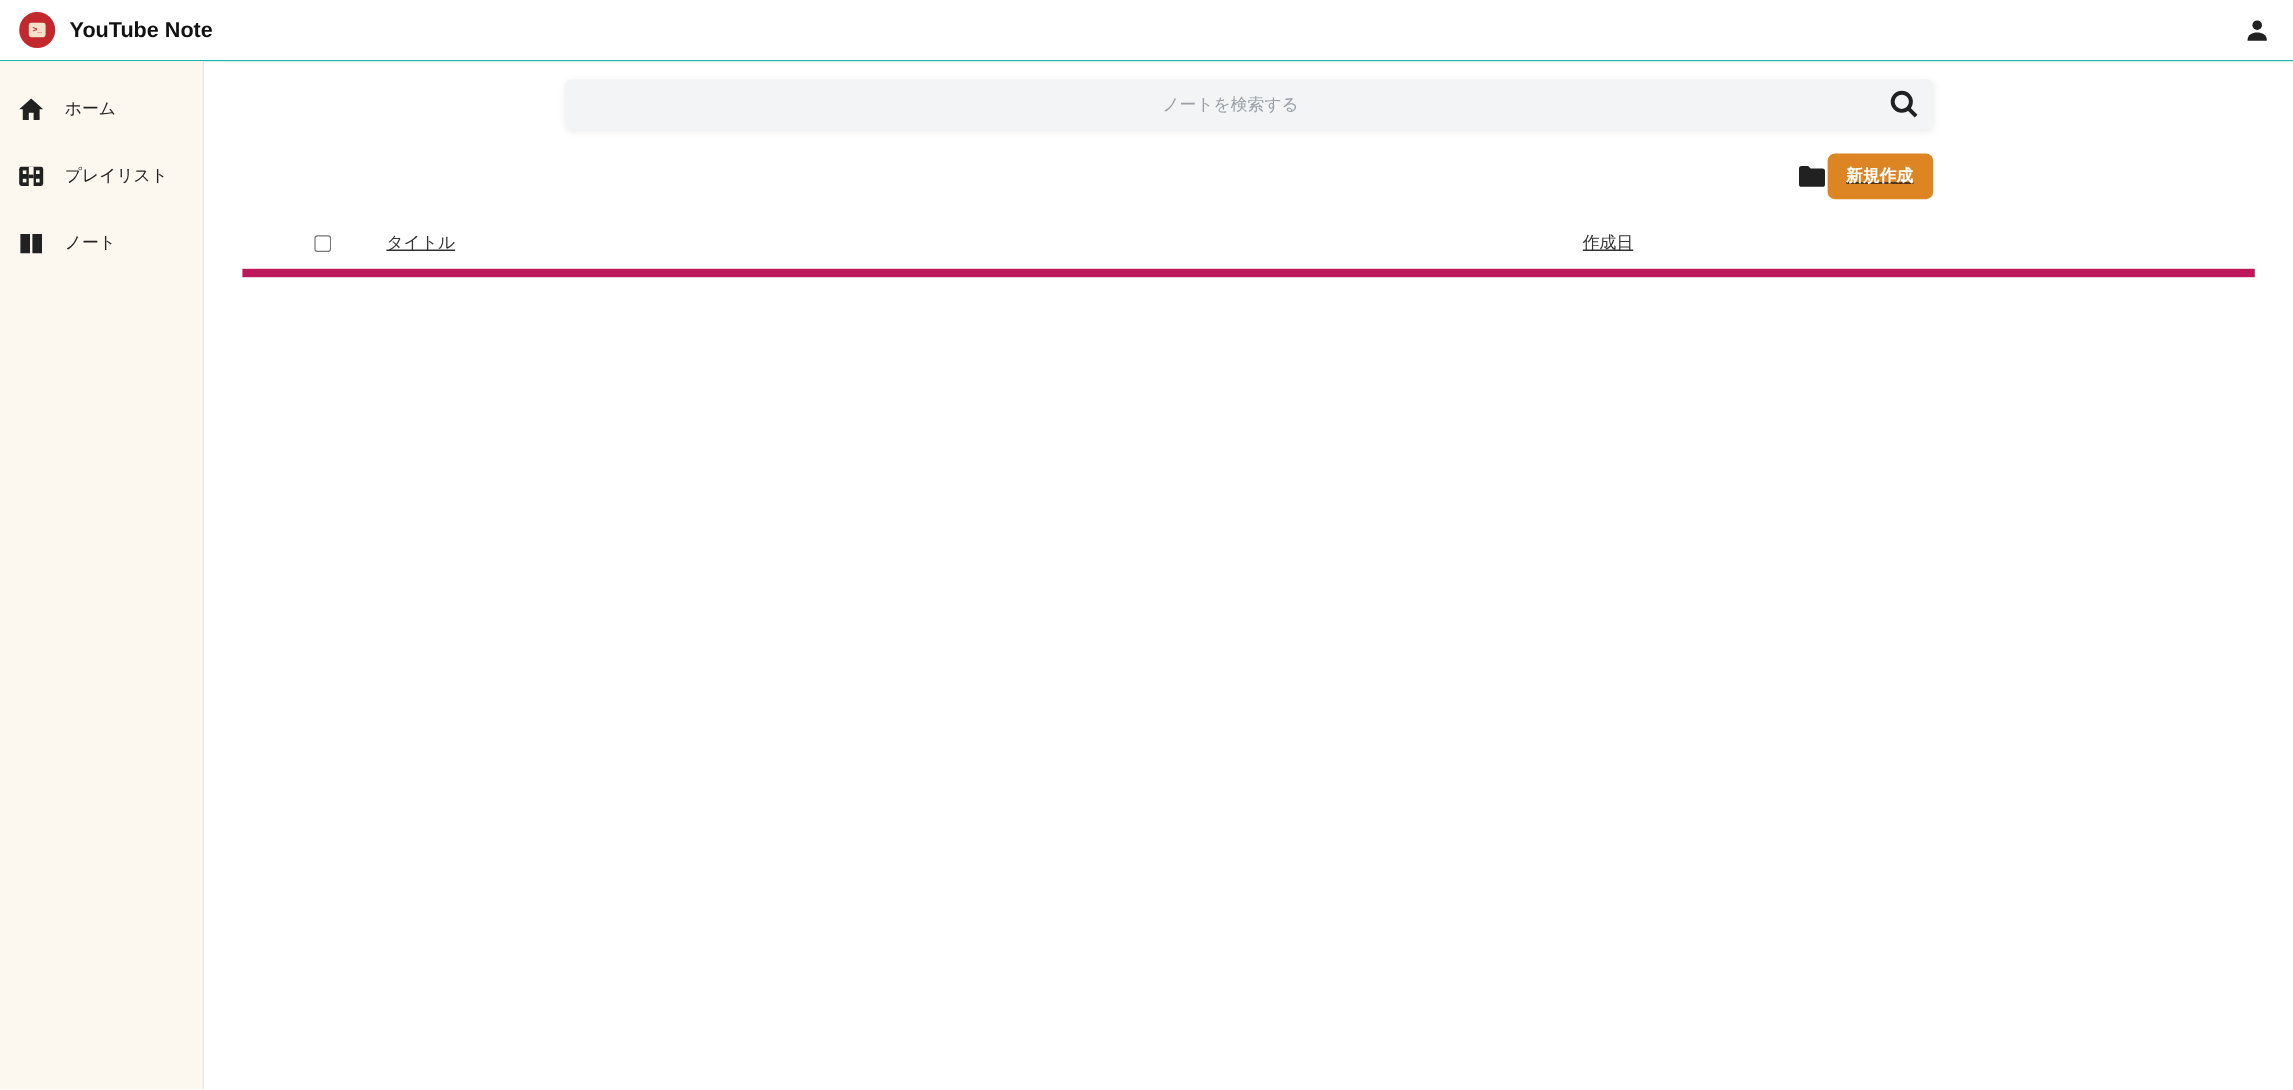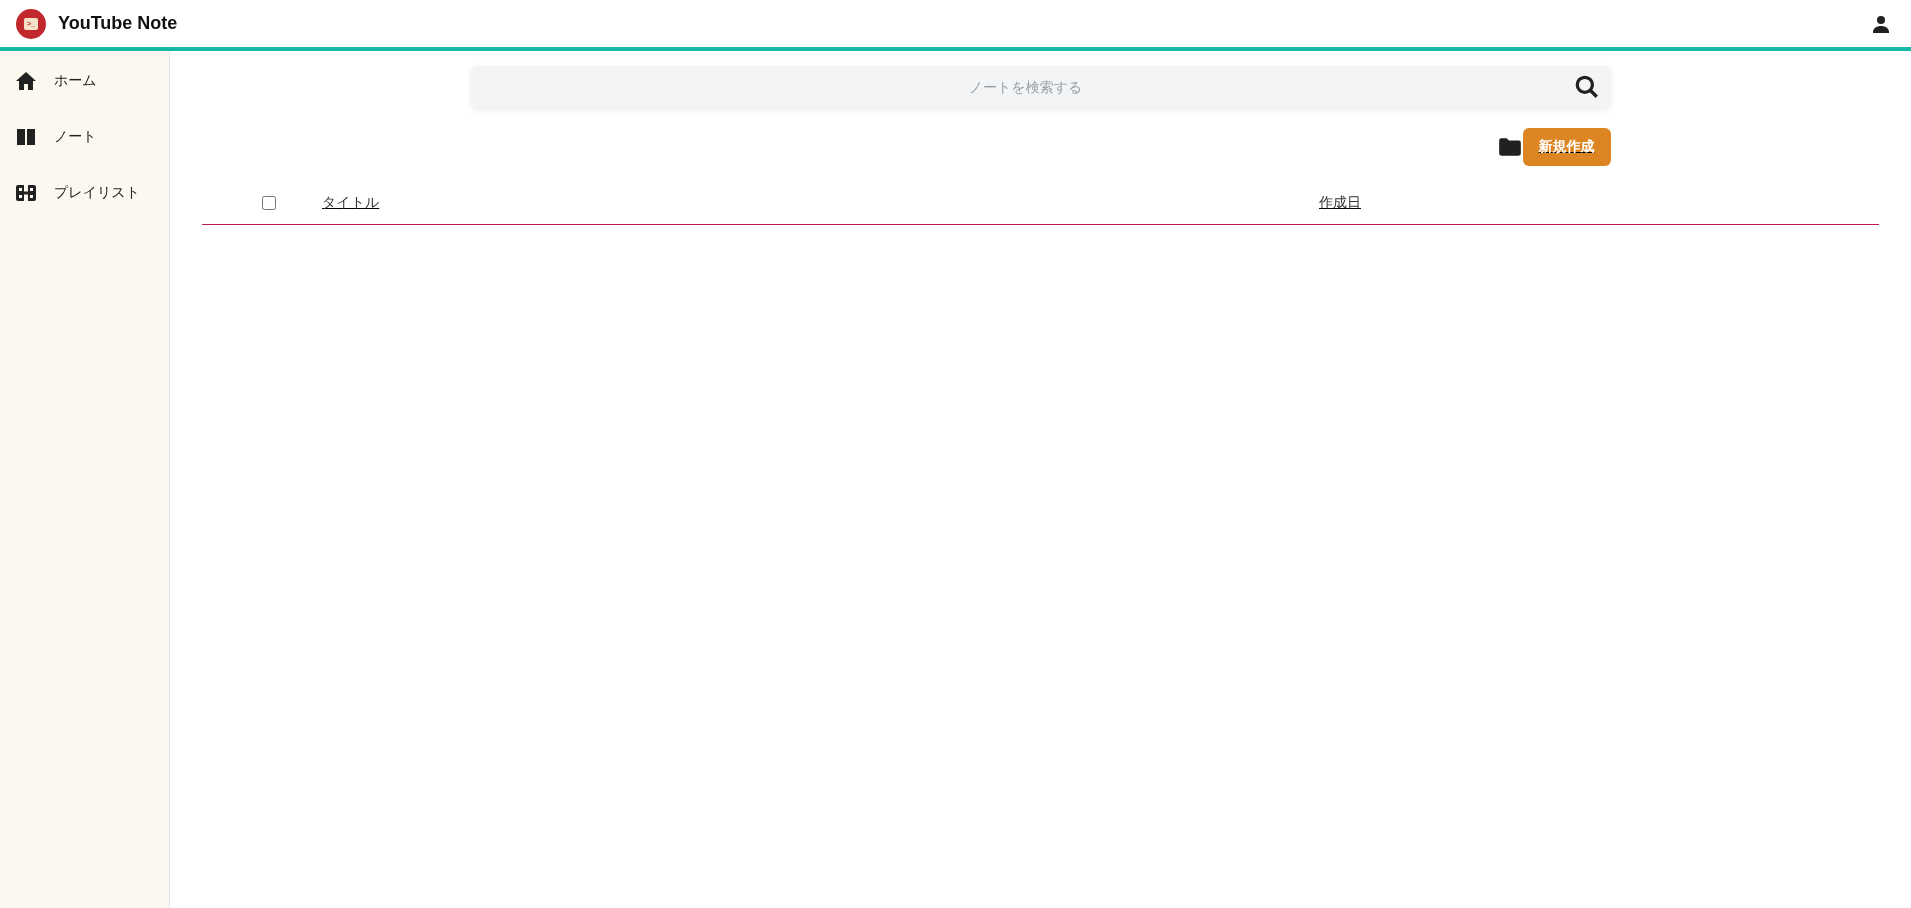--- a/index.html
+++ b/index.html
@@ -10,21 +10,21 @@
     body {
       font-family: -apple-system, BlinkMacSystemFont, "Segoe UI", "Helvetica Neue", Arial, sans-serif;
       background: #ffffff;
     }
     .header {
       display: flex;
       align-items: center;
       justify-content: space-between;
       height: 51px;
       padding: 0 16px;
-      border-bottom: 4px solid #14b8a6;
+      border-bottom: 1px solid #14b8a6;
       background: #ffffff;
     }
     .header-left {
       display: flex;
       align-items: center;
       gap: 12px;
     }
     .logo {
       width: 30px;
       height: 30px;
@@ -65,21 +65,21 @@
       cursor: pointer;
     }
     .body-container {
       display: flex;
       height: calc(100vh - 51px);
     }
     .sidebar {
       width: 170px;
       background: #fdf8ef;
       border-right: 1px solid #e5e5e5;
-      padding-top: 2px;
+      padding-top: 12px;
     }
     .sidebar-item {
       display: flex;
       align-items: center;
       gap: 16px;
       padding: 16px 14px;
       cursor: pointer;
       font-size: 14px;
       color: #222;
     }
@@ -154,21 +154,21 @@
       font-weight: 700;
       cursor: pointer;
     }
     .table-wrapper {
       width: 100%;
     }
     .table-head {
       display: flex;
       align-items: center;
       padding: 12px 0;
-      border-bottom: 1px solid #be185d;
+      border-bottom: 7px solid #be185d;
       font-size: 14px;
       color: #333;
     }
     .col-checkbox {
       width: 60px;
       padding-left: 60px;
       box-sizing: content-box;
       display: flex;
       align-items: center;
     }
@@ -207,43 +207,43 @@
 
 <div class="body-container">
   <div class="sidebar">
     <div class="sidebar-item">
       <span class="sidebar-icon">
         <svg width="24" height="24" viewBox="0 0 24 24" fill="#212121">
           <path d="M12 3l10 9h-3v9h-5v-6h-4v6H5v-9H2l10-9z"></path>
         </svg>
       </span>
       <span>ホーム</span>
-    </div>
-    <div class="sidebar-item">
-      <span class="sidebar-icon">
-        <svg width="24" height="24" viewBox="0 0 24 24" fill="#212121">
-          <path d="M3 4h8v16H3V4zm10 0h8v16h-8V4z"></path>
-        </svg>
-      </span>
-      <span>ノート</span>
     </div>
     <div class="sidebar-item">
       <span class="sidebar-icon">
         <svg width="24" height="24" viewBox="0 0 24 24" fill="#212121">
           <rect x="2" y="4" width="20" height="16" rx="2"></rect>
           <rect x="5" y="7" width="3" height="3" fill="#fdf8ef"></rect>
           <rect x="5" y="14" width="3" height="3" fill="#fdf8ef"></rect>
           <rect x="16" y="7" width="3" height="3" fill="#fdf8ef"></rect>
           <rect x="16" y="14" width="3" height="3" fill="#fdf8ef"></rect>
           <rect x="10" y="4" width="4" height="16" fill="#fdf8ef"></rect>
           <rect x="10" y="10.5" width="4" height="3" fill="#212121"></rect>
         </svg>
       </span>
       <span>プレイリスト</span>
     </div>
+    <div class="sidebar-item">
+      <span class="sidebar-icon">
+        <svg width="24" height="24" viewBox="0 0 24 24" fill="#212121">
+          <path d="M3 4h8v16H3V4zm10 0h8v16h-8V4z"></path>
+        </svg>
+      </span>
+      <span>ノート</span>
+    </div>
   </div>
 
   <div class="main">
     <div class="search-wrapper">
       <input type="text" class="search-input" placeholder="ノートを検索する" style="">
       <div class="search-icon">
         <svg width="26" height="26" viewBox="0 0 24 24" fill="none" stroke="#212121" stroke-width="3">
           <circle cx="10" cy="10" r="7"></circle>
           <line x1="15" y1="15" x2="21" y2="21"></line>
         </svg>

